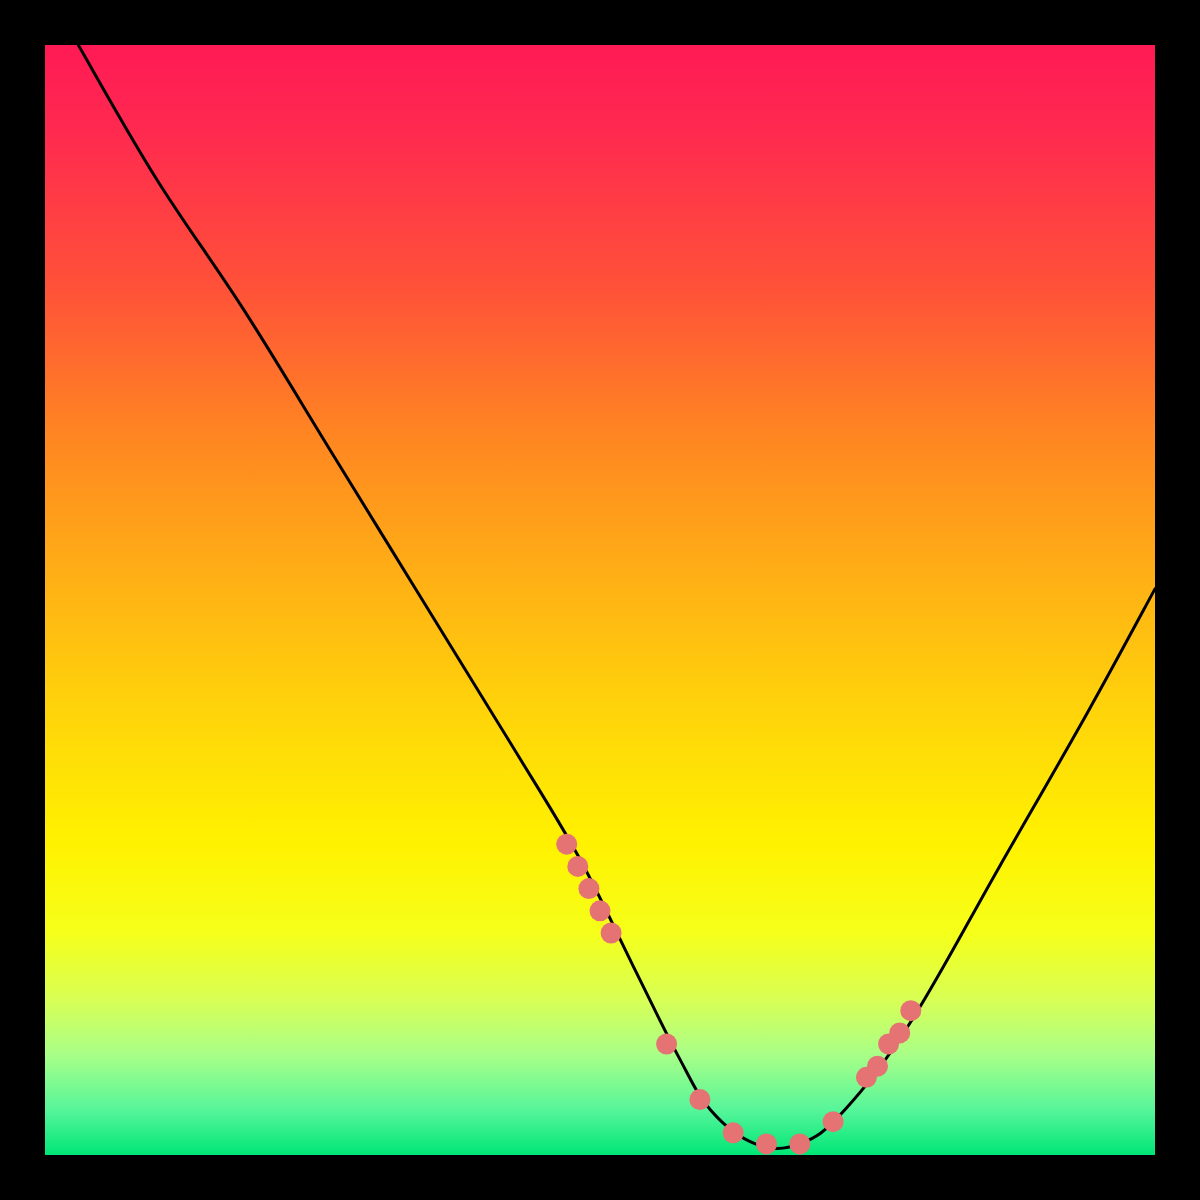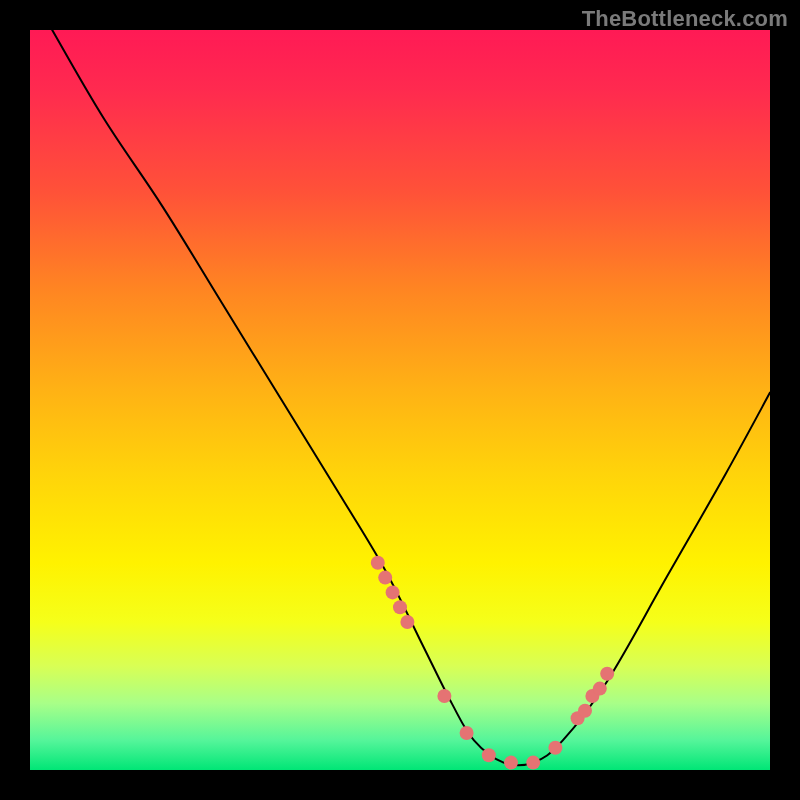--- a/index.html
+++ b/index.html
@@ -57,21 +57,20 @@
   }
   .dot {
     fill: #e57373;
     stroke: none;
   }
 </style>
 </head>
 <body>
 
 <div class="stage">
-  <div class="watermark">TheBottleneck.com</div>
   <div class="plot-area">
     <svg class="curve" viewBox="0 0 740 740">
       <path class="curve-path" d="M 22.2 0.0 C 31.5 16.0, 54.0 56.8, 74.0 88.8 C 94.0 120.8, 111.9 144.3, 133.2 177.6 C 154.5 210.9, 171.1 239.2, 192.4 273.8 C 213.7 308.4, 230.3 335.4, 251.6 370.0 C 272.9 404.6, 292.2 435.6, 310.8 466.2 C 329.4 496.8, 340.5 513.6, 355.2 540.2 C 369.9 566.8, 380.2 590.2, 392.2 614.2 C 404.2 638.2, 412.5 656.1, 421.8 673.4 C 431.1 690.7, 434.7 699.7, 444.0 710.4 C 453.3 721.1, 462.9 728.6, 473.6 732.6 C 484.3 736.6, 492.5 736.6, 503.2 732.6 C 513.9 728.6, 519.5 725.1, 532.8 710.4 C 546.1 695.7, 558.6 680.5, 577.2 651.2 C 595.8 621.9, 615.1 584.9, 636.4 547.6 C 657.7 510.3, 677.0 477.3, 695.6 444.0 C 714.2 410.7, 732.0 377.3, 740.0 362.6" stroke="#000000"></path>
       <g>
           <circle cx="347.8" cy="532.8" r="7" class="dot" fill="#e57373"></circle>
           <circle cx="355.2" cy="547.6" r="7" class="dot" fill="#e57373"></circle>
           <circle cx="362.6" cy="562.4" r="7" class="dot" fill="#e57373"></circle>
           <circle cx="370.0" cy="577.2" r="7" class="dot" fill="#e57373"></circle>
           <circle cx="377.4" cy="592.0" r="7" class="dot" fill="#e57373"></circle>
           <circle cx="414.4" cy="666.0" r="7" class="dot" fill="#e57373"></circle>

